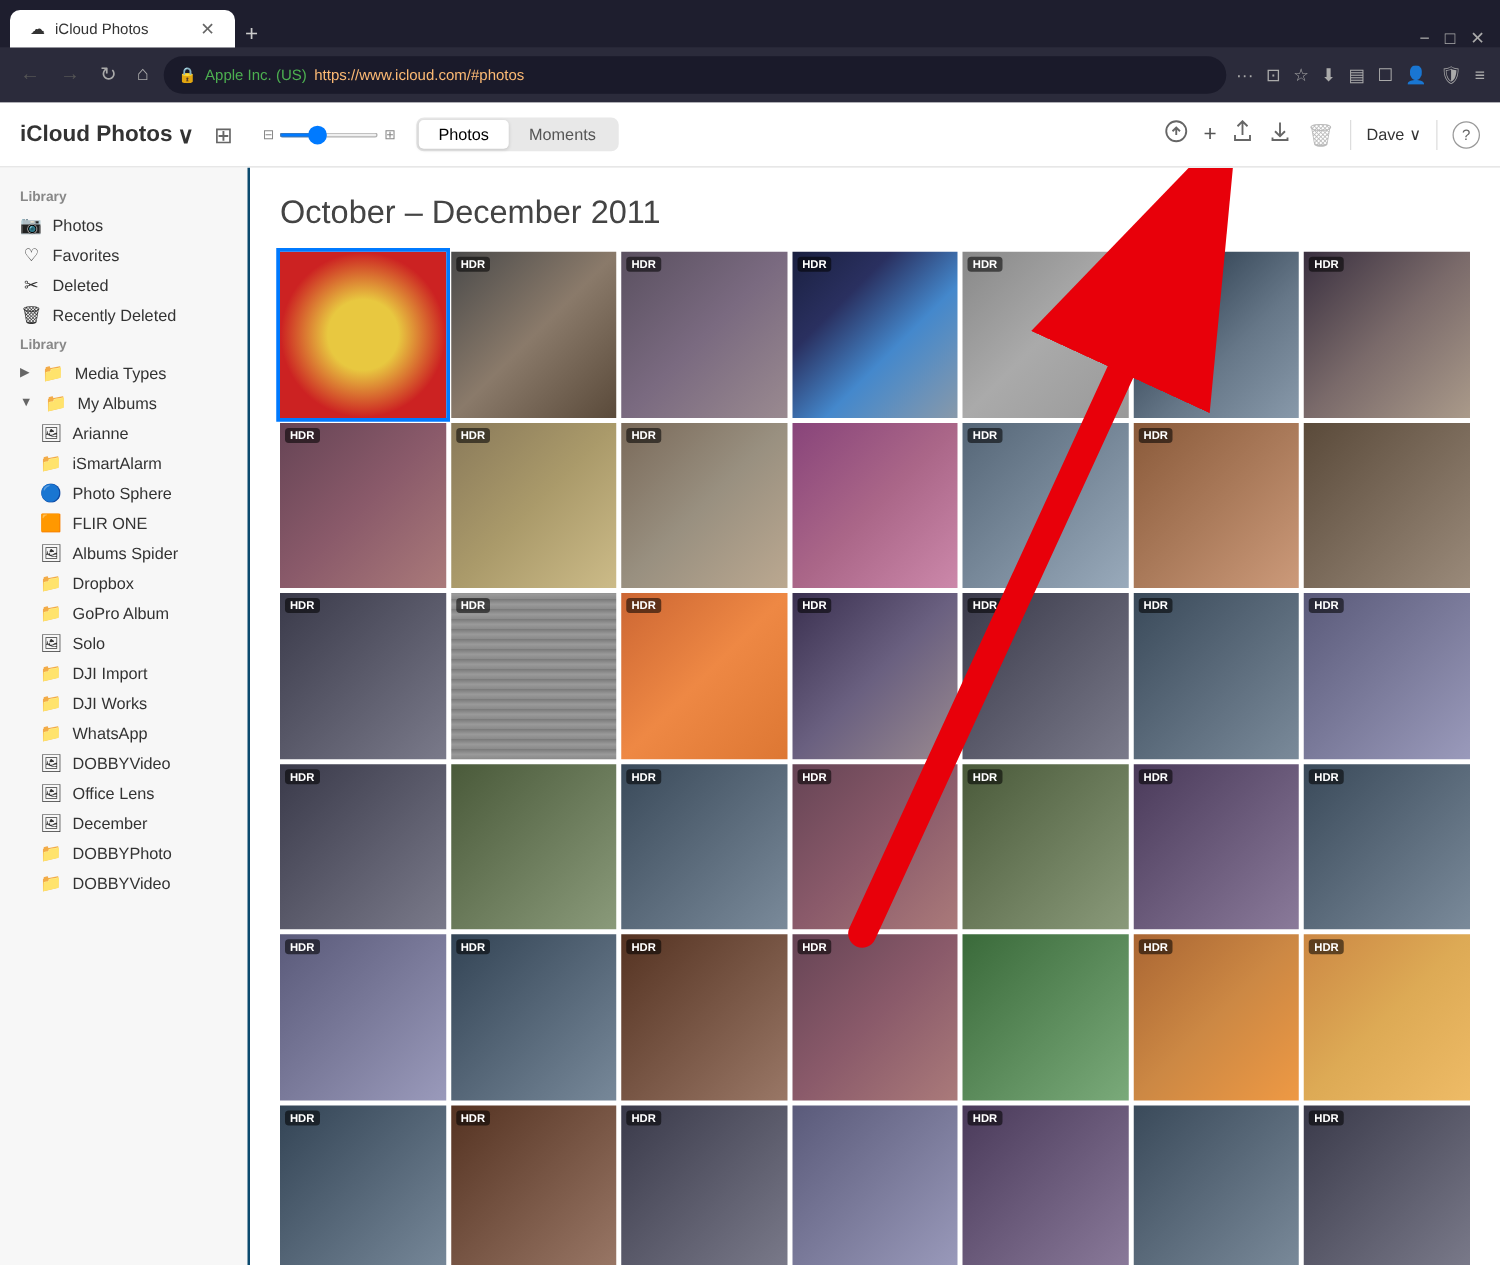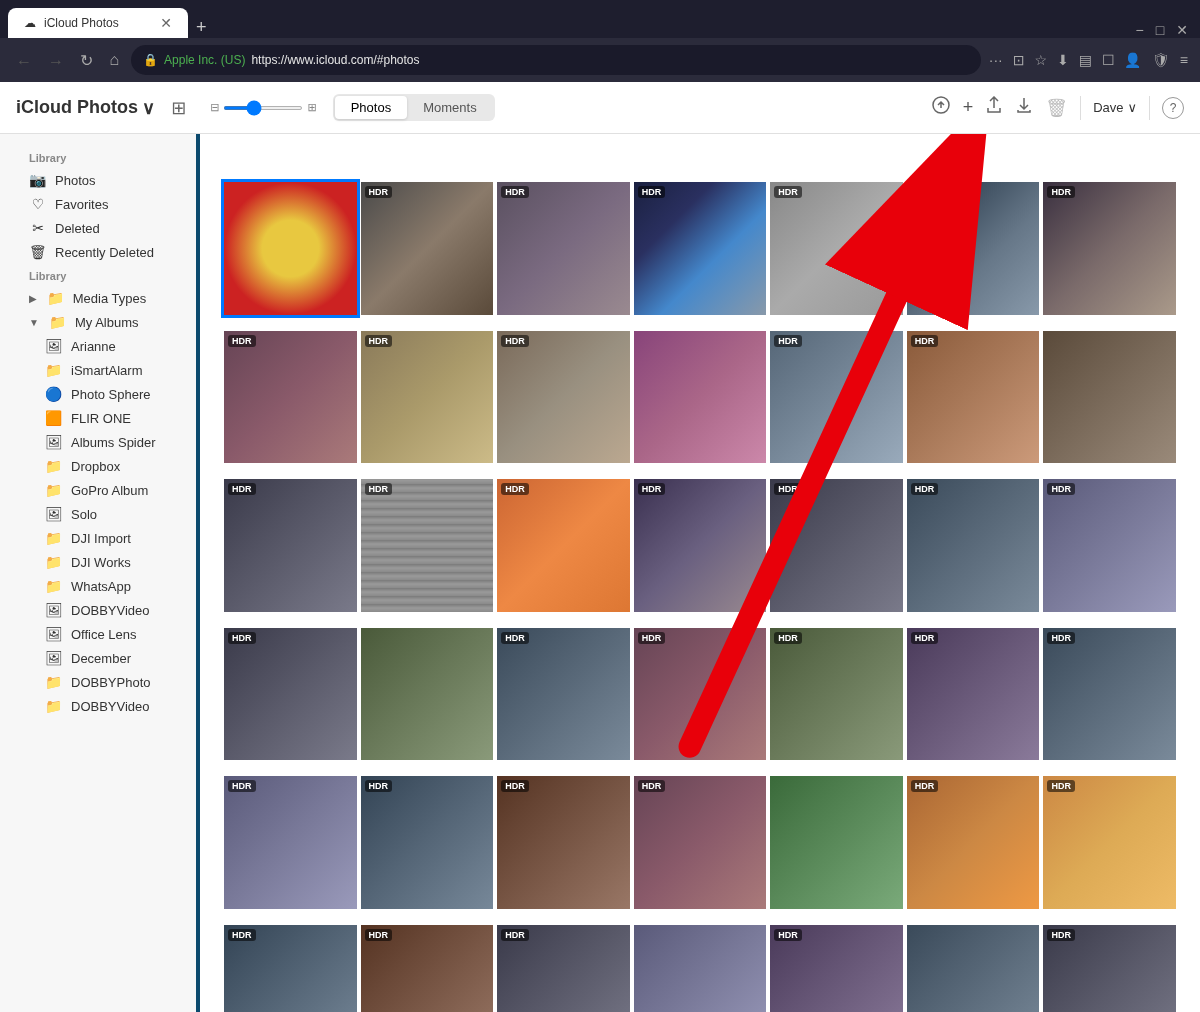--- a/index.html
+++ b/index.html
@@ -13,21 +13,21 @@
     .browser-tab .tab-title { font-size: 12px; color: #333; }
     .browser-tab .tab-close { font-size: 14px; color: #666; cursor: pointer; margin-left: auto; }
     .tab-new { color: #ccc; font-size: 18px; padding: 0 8px; display: flex; align-items: center; cursor: pointer; }
 
     .browser-toolbar { display: flex; align-items: center; background: #2b2b3b; padding: 6px 12px; gap: 8px; height: 44px; }
     .nav-btn { color: #aaa; font-size: 16px; cursor: pointer; padding: 2px 4px; background: none; border: none; }
     .nav-btn.disabled { color: #555; }
     .address-bar { flex: 1; display: flex; align-items: center; background: #1a1a2a; border-radius: 20px; padding: 4px 12px; gap: 6px; height: 30px; }
     .address-bar .lock-icon { color: #4caf50; font-size: 12px; }
     .address-bar .site-name { color: #4caf50; font-size: 12px; font-weight: 500; }
-    .address-bar .url-text { color: #e5e5e5; font-size: 12px; }
+    .address-bar .url-text { color: #fdba74; font-size: 12px; }
     .toolbar-icons { display: flex; align-items: center; gap: 10px; }
     .toolbar-icon { color: #aaa; font-size: 14px; cursor: pointer; }
 
     
     .app-container { display: flex; flex-direction: column; height: calc(1012px - 82px); }
 
     
     .app-header { display: flex; align-items: center; background: #fff; border-bottom: 1px solid #e0e0e0; padding: 0 16px; height: 52px; gap: 16px; }
     .app-logo { font-size: 18px; font-weight: 600; color: #333; display: flex; align-items: center; gap: 4px; }
     .sidebar-toggle { font-size: 18px; color: #666; cursor: pointer; border: none; background: none; }
@@ -39,37 +39,37 @@
     .header-actions { display: flex; align-items: center; gap: 12px; margin-left: auto; }
     .header-btn { font-size: 18px; color: #555; cursor: pointer; background: none; border: none; }
     .header-btn.disabled { color: #bbb; }
     .user-info { display: flex; align-items: center; gap: 4px; font-size: 13px; color: #333; cursor: pointer; }
     .help-btn { width: 22px; height: 22px; border: 1.5px solid #999; border-radius: 50%; display: flex; align-items: center; justify-content: center; font-size: 12px; color: #666; cursor: pointer; }
 
     
     .main-content { display: flex; flex: 1; overflow: hidden; }
 
     
-    .sidebar { width: 200px; min-width: 200px; border-right: 4px solid #0c4a6e; overflow-y: auto; padding: 12px 13px; background: #f7f7f7; }
+    .sidebar { width: 200px; min-width: 200px; border-right: 2px solid #0c4a6e; overflow-y: auto; padding: 12px 0; background: #f7f7f7; }
     .sidebar-section-title { font-size: 11px; color: #888; font-weight: 600; padding: 6px 16px 4px; text-transform: none; letter-spacing: 0; }
     .sidebar-item { display: flex; align-items: center; gap: 8px; padding: 4px 16px; font-size: 13px; color: #333; cursor: pointer; }
     .sidebar-item .item-icon { font-size: 14px; width: 18px; text-align: center; }
     .sidebar-item-expand { font-size: 10px; color: #666; margin-right: 2px; }
     .sidebar-item.album-parent { font-weight: 500; }
 
     
     .photo-area { flex: 1; overflow-y: auto; padding: 20px 24px; position: relative; }
     .photo-area-header { margin-bottom: 16px; }
     .photo-area-title { font-size: 26px; font-weight: 700; color: #1a1a1a; }
     .photo-area-title span { font-weight: 400; color: #444; }
     .photo-count { font-size: 13px; color: #666; margin-top: 4px; }
 
     
     .photo-grid { display: grid; grid-template-columns: repeat(7, 1fr); gap: 4px; }
-    .photo-cell { position: relative; aspect-ratio: 1; background: #ccc; overflow: hidden; cursor: pointer; margin-top: 12px; }
+    .photo-cell { position: relative; aspect-ratio: 1; background: #ccc; overflow: hidden; cursor: pointer; }
     .photo-cell.selected { outline: 3px solid #007aff; }
     .hdr-badge { position: absolute; top: 4px; left: 4px; background: rgba(0,0,0,0.55); color: #fff; font-size: 9px; font-weight: 600; padding: 1px 4px; border-radius: 3px; }
 
     
     .arrow-overlay { position: absolute; top: 0; left: 0; width: 100%; height: 100%; pointer-events: none; z-index: 100; }
 
     
     .photo-bees { background: radial-gradient(circle, #e8c840 30%, #cc2222 70%); }
     .photo-cat1 { background: linear-gradient(135deg, #4a4a4a 0%, #8a7a6a 50%, #5a4a3a 100%); }
     .photo-cat2 { background: linear-gradient(135deg, #5a5060 0%, #7a6a80 50%, #9a8a90 100%); }
@@ -293,20 +293,23 @@
         <defs>
           <marker id="arrowhead" markerWidth="10" markerHeight="7" refX="3" refY="3.5" orient="auto">
             <polygon points="0 0, 10 3.5, 0 7" fill="#e8000a"></polygon>
           </marker>
         </defs>
 
         <line x1="480" y1="600" x2="710" y2="100" stroke="#e8000a" stroke-width="22" marker-end="url(#arrowhead)" stroke-linecap="round"></line>
       </svg>
 
       <div class="photo-area-header">
+        <div class="photo-area-title">
+          <span>October – December</span><span> 2011</span>
+        </div>
       </div>
       <div class="photo-grid" id="photo-grid">
       <div class="photo-cell photo-bees selected"></div>
           <div class="photo-cell photo-cat1">
             <div class="hdr-badge">HDR</div>
           </div>
           <div class="photo-cell photo-cat2">
             <div class="hdr-badge">HDR</div>
           </div>
           <div class="photo-cell photo-tv">

